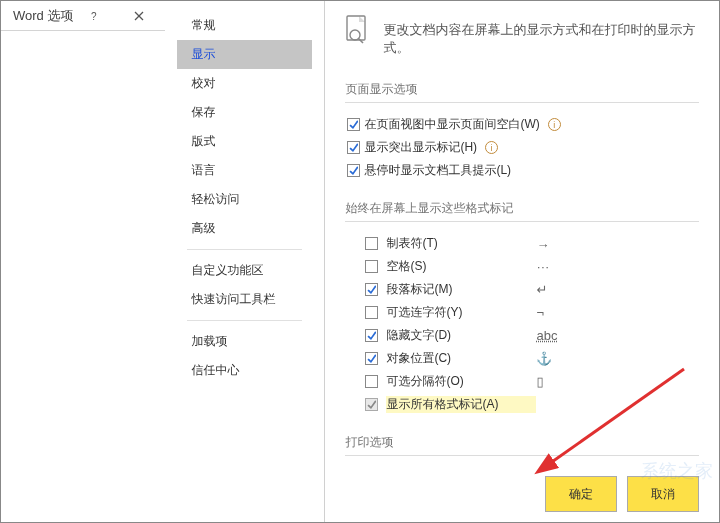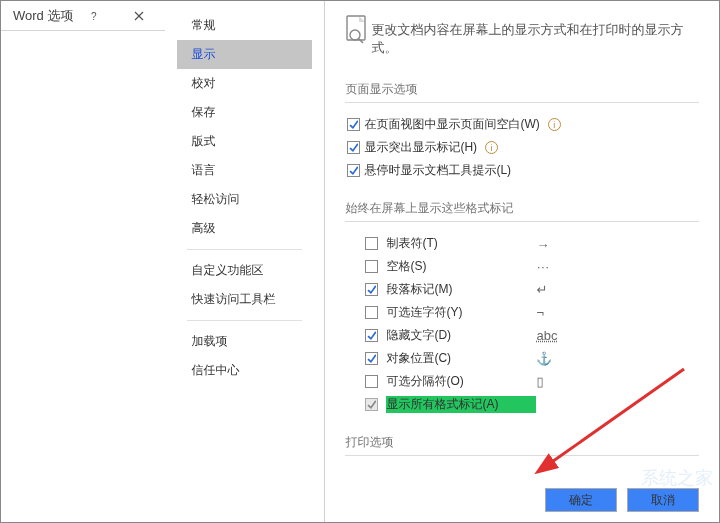--- a/index.html
+++ b/index.html
@@ -16,48 +16,48 @@
   .body { flex: 1; display: flex; overflow: hidden; }
 
   .sidebar { width: 160px; border-right: 1px solid #d0d0d0; padding: 10px 12px; }
   .side-item { padding: 6px 14px; color: #333; cursor: default; }
   .side-item.selected { background: #c5c5c5; color: #1d4ed8; }
   .side-sep { height: 1px; background: #e0e0e0; margin: 6px 10px; }
 
   .content { flex: 1; overflow-y: auto; padding: 0; position: relative; }
   .content-inner { padding: 14px 20px 60px 20px; }
 
-  .header-row { display: flex; align-items: flex-start; margin-bottom: 18px; }
+  .header-row { display: flex; align-items: flex-start; gap: 12px; margin-bottom: 18px; }
   .header-icon svg { width: 26px; height: 30px; }
   .header-text { color: #555; font-size: 13px; padding-top: 6px; }
 
   .section-head { color: #737373; font-size: 12px; border-bottom: 1px solid #dcdcdc; padding: 6px 0 4px 0; margin-bottom: 10px; }
 
   .opt-row { display: flex; align-items: center; gap: 4px; padding: 3px 2px; }
   .chk { width: 13px; height: 13px; border: 1px solid #888; background: #fff; display: inline-flex; align-items: center; justify-content: center; flex: 0 0 auto; }
   .chk.on { background: #fff; }
   .chk.on::after { content: ""; width: 9px; height: 9px; background: none; border: none; display: block; background-image: linear-gradient(#2b6cd6,#2b6cd6); clip-path: polygon(14% 50%, 0 64%, 40% 100%, 100% 16%, 86% 4%, 38% 72%); }
   .chk.disabled { background: #e8e8e8; border-color: #aaa; }
   .chk.disabled.on::after { background-image: linear-gradient(#888,#888); }
   .opt-label { color: #333; }
-  .opt-label.sel { background: #22c55e; }
+  .opt-label.sel { background: #fef9c3; }
   .info-icon { width: 13px; height: 13px; border: 1px solid #c08a3a; border-radius: 50%; display: inline-flex; align-items: center; justify-content: center; font-size: 9px; color: #c08a3a; margin-left: 4px; }
 
   .fmt-row { display: flex; align-items: center; padding: 3px 2px; }
   .fmt-row .chk { margin-right: 8px; }
   .fmt-row .opt-label { flex: 0 0 150px; }
   .fmt-sym { color: #666; font-size: 13px; }
 
   .footer { position: absolute; right: 20px; bottom: 10px; display: flex; gap: 10px; }
-  .btn { min-width: 72px; height: 24px; border: 1px solid #aaa; background: #3b82f6; display: flex; align-items: center; justify-content: center; font-size: 12px; color: #333; }
+  .btn { min-width: 72px; height: 36px; border: 1px solid #aaa; background: #fde047; display: flex; align-items: center; justify-content: center; font-size: 12px; color: #333; }
 
   .red-arrow { position: absolute; right: 30px; bottom: 38px; pointer-events: none; }
 
   
-  .corner-mark { position: absolute; right: 6px; bottom: 32px; opacity: 0.15; color: #4c8ed6; font-size: 18px; pointer-events: none; }
+  .corner-mark { position: absolute; right: 6px; bottom: 39px; opacity: 0.15; color: #4c8ed6; font-size: 18px; pointer-events: none; }
 </style>
 </head>
 <body>
 
 <div class="window">
 
   <div class="titlebar">
     <span class="title">Word 选项</span>
     <div class="winbtn">
       <svg viewBox="0 0 10 10">

